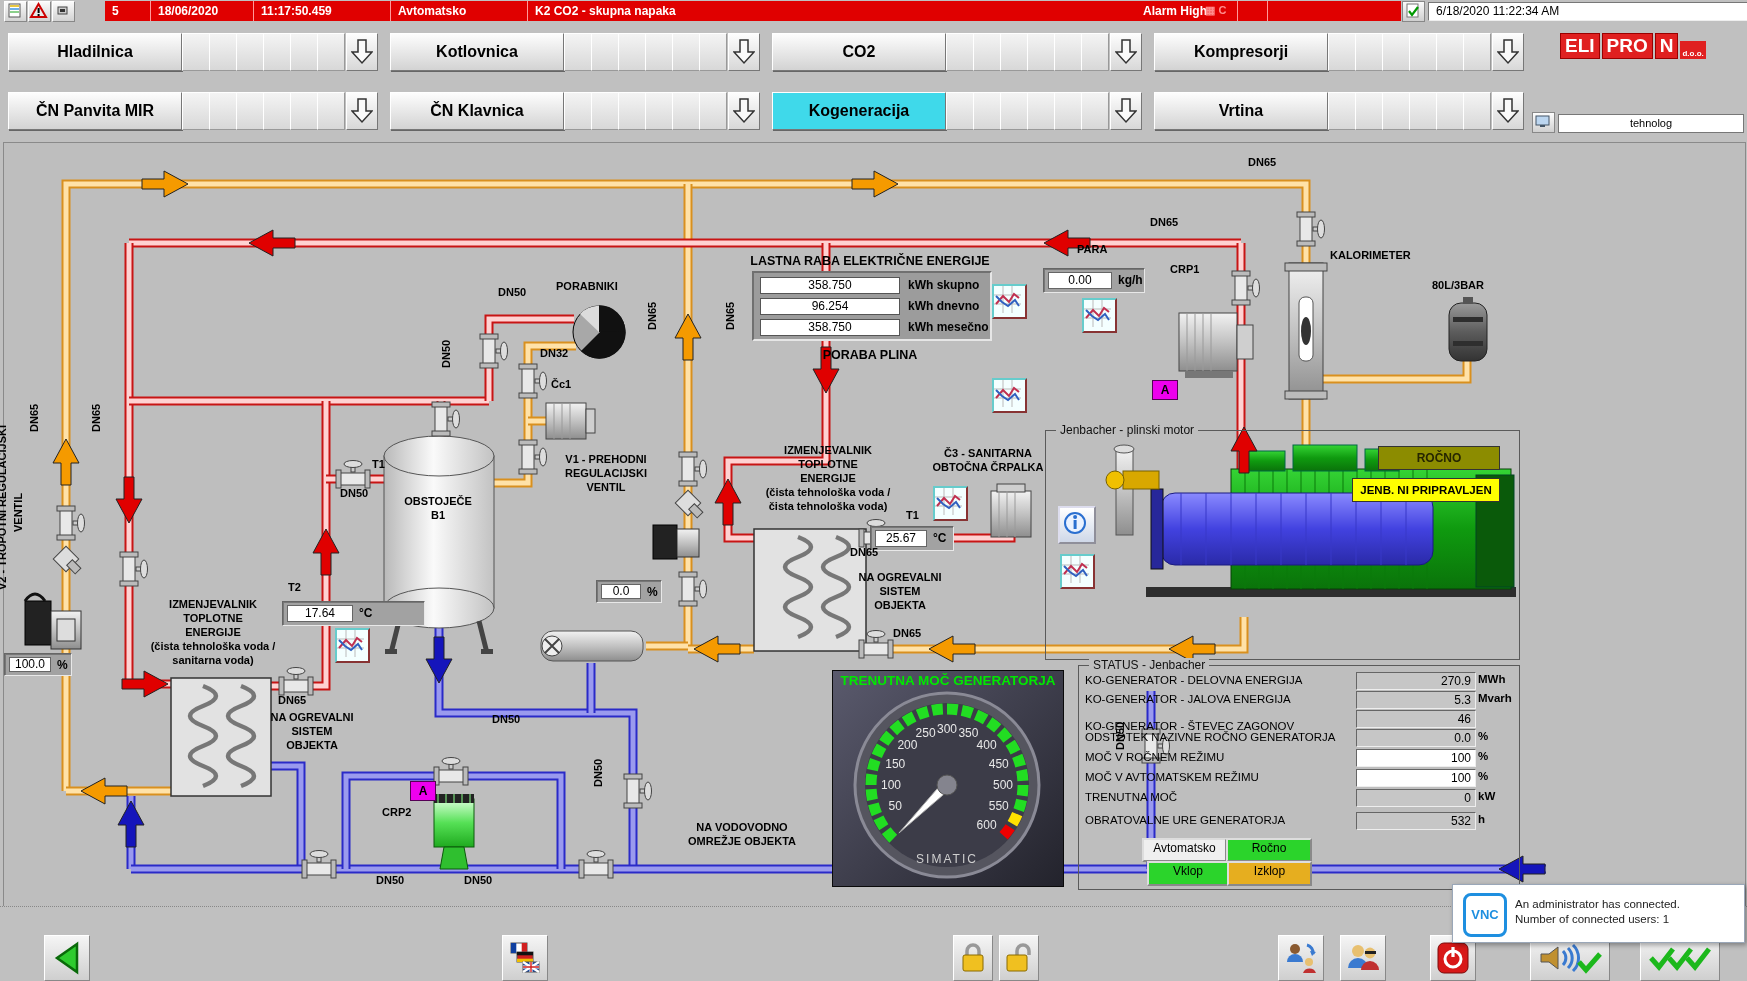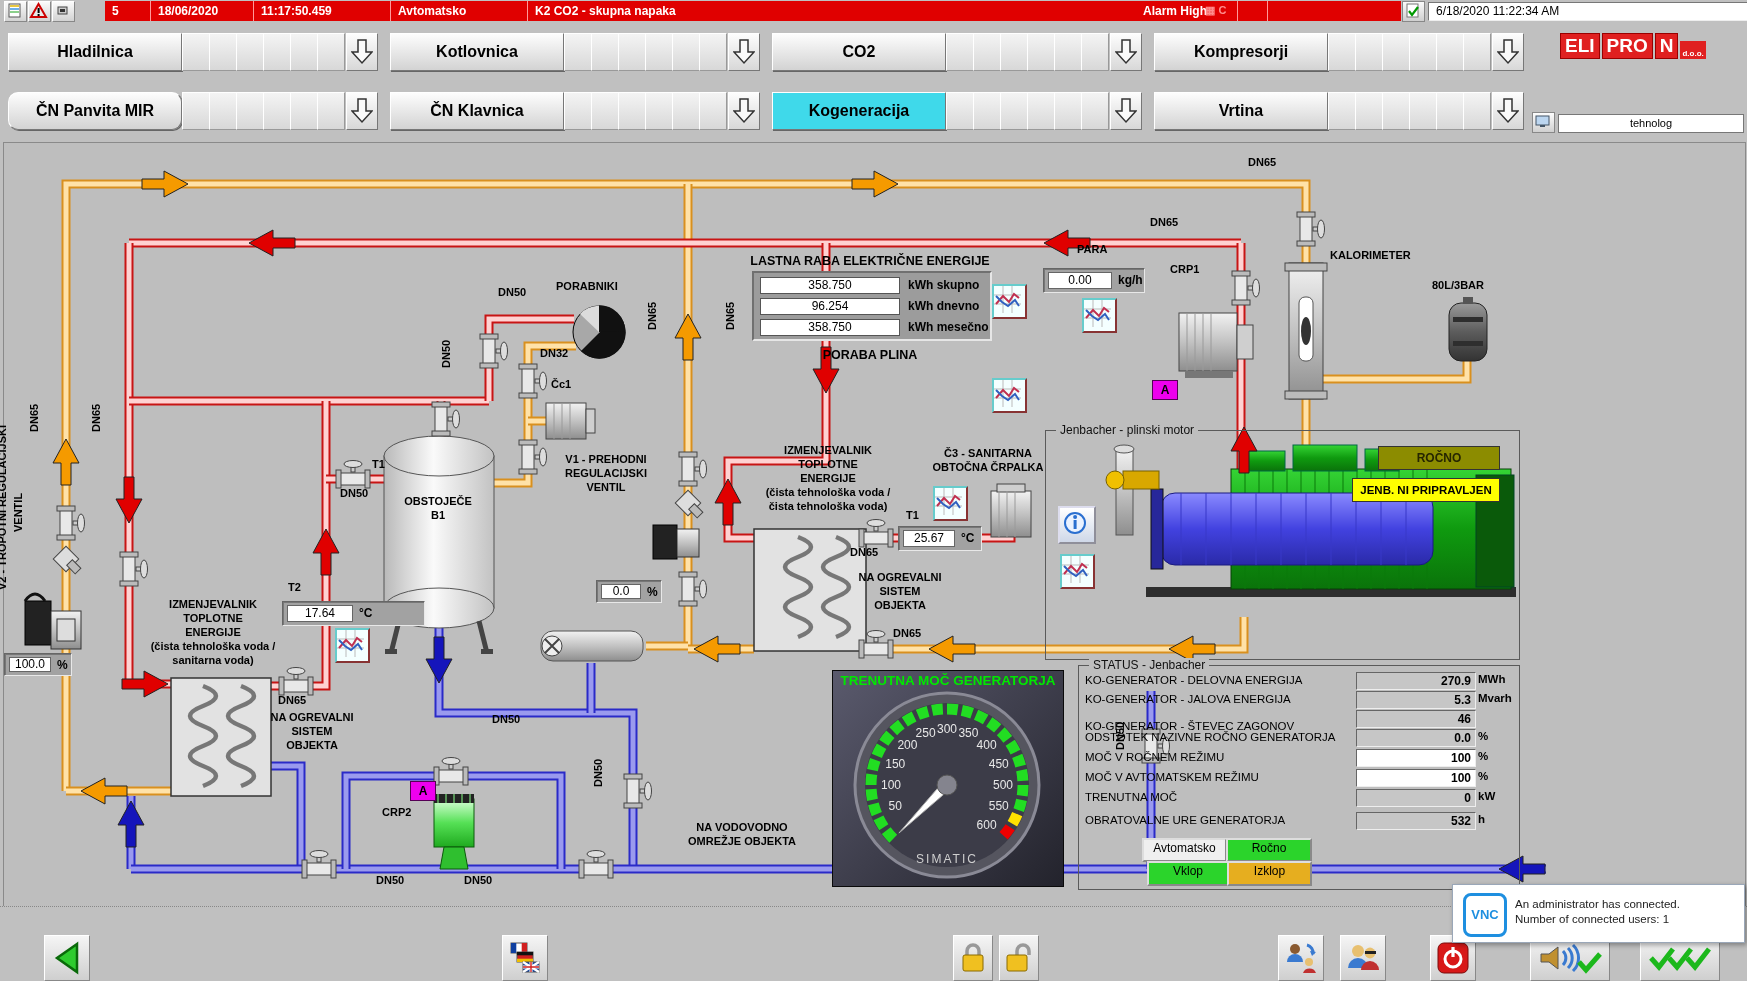--- a/index.html
+++ b/index.html
@@ -35,21 +35,21 @@
   .panel .unit{position:absolute;font-size:12px;font-weight:bold;color:#000;}
   .epanel{position:absolute;background:#9C9C9C;border:2px solid;border-color:#707070 #e6e6e6 #e6e6e6 #707070;}
   .erow{position:absolute;left:6px;height:16px;}
   .erow .ev{position:absolute;left:0;top:0;width:138px;height:15px;background:#fff;border:1px solid #555;font-size:12px;text-align:center;}
   .erow .eu{position:absolute;left:148px;top:1px;font-size:12px;font-weight:bold;white-space:nowrap;}
   .etitle{position:absolute;font-weight:bold;font-size:12.5px;transform:translateX(-50%);white-space:nowrap;}
   .trend{position:absolute;width:31px;height:31px;background:#F4FFFF;border:2px solid;border-color:#66cccc #883333 #883333 #66cccc;cursor:pointer;}
   .gbox{position:absolute;border:1px solid #5a5a5a;}
   .gtitle{position:absolute;top:-8px;left:10px;background:#BEBEBE;padding:0 4px;font-size:12px;color:#111;white-space:nowrap;}
   .srow-l{position:absolute;font-size:11.5px;color:#000;white-space:nowrap;}
-  .srow-v{position:absolute;width:114px;height:16px;border:1px solid #666;border-bottom-color:#eee;border-right-color:#eee;font-size:12px;text-align:right;padding-right:4px;line-height:16px;font-weight:bold;}
+  .srow-v{position:absolute;width:114px;height:16px;border:1px solid #666;border-bottom-color:#eee;border-right-color:#eee;font-size:12px;text-align:right;padding-right:4px;line-height:16px;}
   .srow-u{position:absolute;font-size:11.5px;font-weight:bold;}
   .sbtn{position:absolute;border:2px outset #ddd;font-size:12px;text-align:center;cursor:pointer;font-family:inherit;}
   .ind{position:absolute;text-align:center;font-weight:bold;border:1px solid #333;}
   #gaugepanel{position:absolute;left:832px;top:670px;width:230px;height:215px;background:linear-gradient(135deg,#5a5a6d,#23232c);border:1px solid #0a0a0a;}
   #gaugetitle{position:absolute;left:0;top:2px;width:100%;text-align:center;color:#00E800;font-weight:bold;font-size:13.5px;}
   #vncpop{position:absolute;left:1452px;top:884px;width:291px;height:57px;background:#fff;border:1px solid #9aa7b8;box-shadow:2px 2px 5px rgba(0,0,0,.35);z-index:50;}
   #vnclogo{position:absolute;left:10px;top:8px;width:38px;height:38px;border:3px solid #1E8FE0;border-radius:8px;color:#1E8FE0;font-weight:bold;font-size:13px;text-align:center;line-height:38px;}
   .vnct{position:absolute;left:62px;font-size:11.5px;color:#222;white-space:nowrap;}
   
   #toolbar{position:absolute;left:0;top:906px;width:1747px;height:75px;background:#C0C0C0;border-top:1px dotted #888;}
@@ -701,21 +701,21 @@
     <div class="navbtn" style="left:1154px;top:33px;width:172px;">Kompresorji</div>
     <div class="seg" style="left:1328px;top:33px;"></div>
     <div class="seg" style="left:1355px;top:33px;"></div>
     <div class="seg" style="left:1382px;top:33px;"></div>
     <div class="seg" style="left:1409px;top:33px;"></div>
     <div class="seg" style="left:1436px;top:33px;"></div>
     <div class="seg" style="left:1463px;top:33px;"></div>
     <div class="arrbtn" style="left:1492px;top:33px;"><svg width="22" height="26">
         <path d="M7,1 h8 v12 h6 l-10,11 l-10,-11 h6 z" fill="#fafafa" stroke="#333" stroke-width="1.5"></path>
       </svg></div>
-    <div class="navbtn" style="left:8px;top:92px;width:172px;border-radius:10px;">ČN Panvita MIR</div>
+    <div class="navbtn" style="left:8px;top:92px;width:172px;">ČN Panvita MIR</div>
     <div class="seg" style="left:182px;top:92px;"></div>
     <div class="seg" style="left:209px;top:92px;"></div>
     <div class="seg" style="left:236px;top:92px;"></div>
     <div class="seg" style="left:263px;top:92px;"></div>
     <div class="seg" style="left:290px;top:92px;"></div>
     <div class="seg" style="left:317px;top:92px;"></div>
     <div class="arrbtn" style="left:346px;top:92px;"><svg width="22" height="26">
         <path d="M7,1 h8 v12 h6 l-10,11 l-10,-11 h6 z" fill="#fafafa" stroke="#333" stroke-width="1.5"></path>
       </svg></div>
     <div class="navbtn" style="left:390px;top:92px;width:172px;">ČN Klavnica</div>
@@ -775,21 +775,21 @@
         <path d="M2,10 L8,16 L14,20 L21,14 L25,20" stroke="#3060c0" stroke-width="2" fill="none"></path>
       </svg></div>
     <div class="panel" style="left:1043px;top:268px;width:100px;height:23px;">
       <div class="val" style="width: 62px; height: 15px; line-height: 15px;">0.00</div>
       <div class="unit" style="left: 74px; top: 4px;">kg/h</div>
     </div>
     <div class="panel" style="left:282px;top:601px;width:141px;height:23px;">
       <div class="val" style="width: 64px; height: 15px; line-height: 15px;">17.64</div>
       <div class="unit" style="left: 76px; top: 4px;">°C</div>
     </div>
-    <div class="panel" style="left:898px;top:526px;width:82px;height:23px;">
+    <div class="panel" style="left:870px;top:526px;width:82px;height:23px;">
       <div class="val" style="width: 50px; height: 15px; line-height: 15px;">25.67</div>
       <div class="unit" style="left: 62px; top: 4px;">°C</div>
     </div>
     <div class="panel" style="left:596px;top:580px;width:64px;height:21px;">
       <div class="val" style="width: 38px; height: 13px; line-height: 13px;">0.0</div>
       <div class="unit" style="left: 50px; top: 4px;">%</div>
     </div>
     <div class="panel" style="left:4px;top:653px;width:66px;height:21px;">
       <div class="val" style="width: 40px; height: 13px; line-height: 13px;">100.0</div>
       <div class="unit" style="left: 52px; top: 4px;">%</div>

